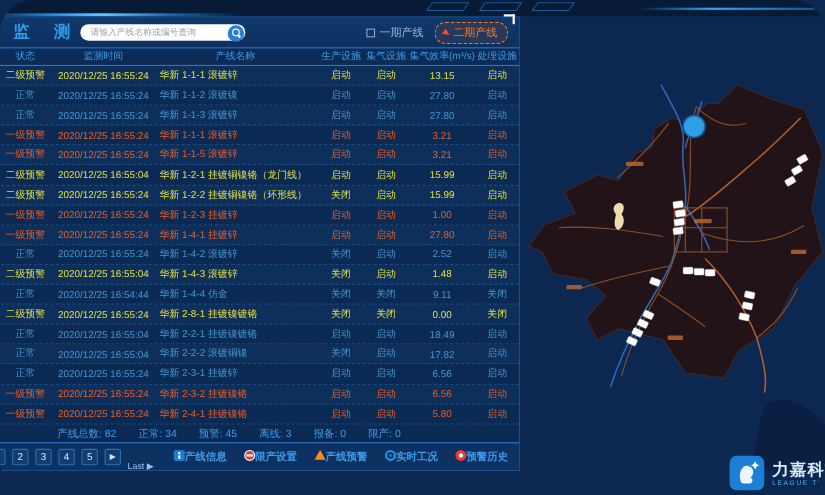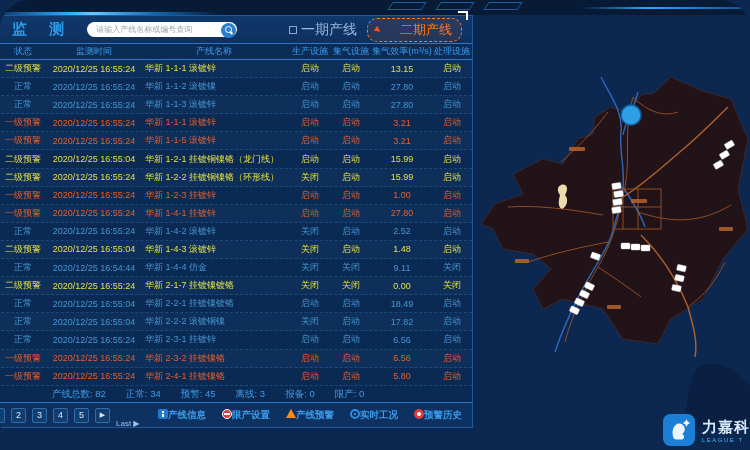--- a/index.html
+++ b/index.html
@@ -18,37 +18,37 @@
     background:linear-gradient(90deg,transparent,#2da8ff 40%,#0e4c8c);}
   .deco-strip { position:absolute; left:390px; top:2px; display:flex; gap:14px; }
   .deco-strip i { display:block; width:34px; height:8px; border:1px solid #1d5a9e; transform:skewX(-35deg); }
 
   
   .left-panel { position:absolute; left:-4px; top:15px; width:477px; height:413px;
     background:#0b2a53; border:1px solid #1d5a9e; border-left:none; }
   .panel-head { height:27px; display:flex; align-items:center;
     background:linear-gradient(180deg,#10386b,#0d3060); padding-left:16px; }
   .panel-title { color:#2f9ce8; font-size:15px; font-weight:bold; letter-spacing:9px; white-space:nowrap; }
-  .search-box { position:relative; margin-left:14px; width:150px; height:15px;
+  .search-box { position:relative; width:150px; height:15px;
     background:#ffffff; border-radius:9px; display:flex; align-items:center; }
   .search-box input { flex:1; border:none; outline:none; background:transparent;
     font-size:8px; color:#333; padding:0 18px 0 9px; font-family:inherit; }
   .search-box input::placeholder { color:#9aa3ad; }
   .search-btn { position:absolute; right:1px; top:1px; width:15px; height:15px; border-radius:50%;
     background:#2a7fd0; border:none; cursor:pointer; }
   .search-btn::before { content:""; position:absolute; left:4px; top:3px; width:5px; height:5px;
     border:1.5px solid #fff; border-radius:50%; }
   .search-btn::after { content:""; position:absolute; left:9px; top:9px; width:3px; height:1.5px;
     background:#fff; transform:rotate(45deg); }
   .phase1 { margin-left:auto; display:flex; align-items:center; gap:4px;
-    color:#9db9dc; font-size:14px; cursor:pointer; white-space:nowrap; }
+    color:#9db9dc; font-size:10px; cursor:pointer; white-space:nowrap; }
   .phase1 .cb { width:8px; height:8px; border:1px solid #8fa8c8; background:transparent; display:inline-block; }
-  .phase2 { position:relative; margin:0 10px 0 10px; display:flex; align-items:center; gap:19px;
+  .phase2 { position:relative; margin:0 10px 0 10px; display:flex; align-items:center; gap:3px;
     border:1px dashed #ff7a1a; border-radius:10px; background:rgba(255,110,20,.10);
-    color:#ff7a1a; font-size:13px; padding:2px 9px 2px 7px; cursor:pointer; white-space:nowrap; }
+    color:#ff7a1a; font-size:10px; padding:2px 9px 2px 7px; cursor:pointer; white-space:nowrap; }
   .phase2 .flag { width:0; height:0; border-left:6px solid #ff4d1a; border-top:3px solid transparent;
     border-bottom:3px solid transparent; transform:rotate(35deg); display:inline-block; }
   .phase2 .corner { position:absolute; right:-7px; top:-8px; width:10px; height:9px;
     border-top:2px solid #fff; border-right:2px solid #fff; }
 
   
   .thead, .row { display:grid; grid-template-columns:54px 88px 152px 40px 42px 60px 40px; align-items:center; }
   .thead { height:17px; font-size:9px; color:#3d9be9; text-align:center;
     border-top:1px solid #2b77c9; border-bottom:1px solid #2b77c9; background:#0a2c57; }
   .tbody .row { height:18.1px; font-size:9px; text-align:center;
@@ -243,21 +243,21 @@
           <span class="c1">2020/12/25 16:54:44</span>
           <span class="c2">华新 1-4-4 仿金</span>
           <span class="c3">关闭</span>
           <span class="c4">关闭</span>
           <span class="c5">9.11</span>
           <span class="c6">关闭</span>
         </div>
         <div class="row warn2">
           <span class="c0">二级预警</span>
           <span class="c1">2020/12/25 16:55:24</span>
-          <span class="c2">华新 2-1-7 挂镀镍镀铬</span>
+          <span class="c2">华新 2-8-1 挂镀镍镀铬</span>
           <span class="c3">关闭</span>
           <span class="c4">关闭</span>
           <span class="c5">0.00</span>
           <span class="c6">关闭</span>
         </div>
         <div class="row normal">
           <span class="c0">正常</span>
           <span class="c1">2020/12/25 16:55:04</span>
           <span class="c2">华新 2-2-1 挂镀镍镀铬</span>
           <span class="c3">启动</span>

